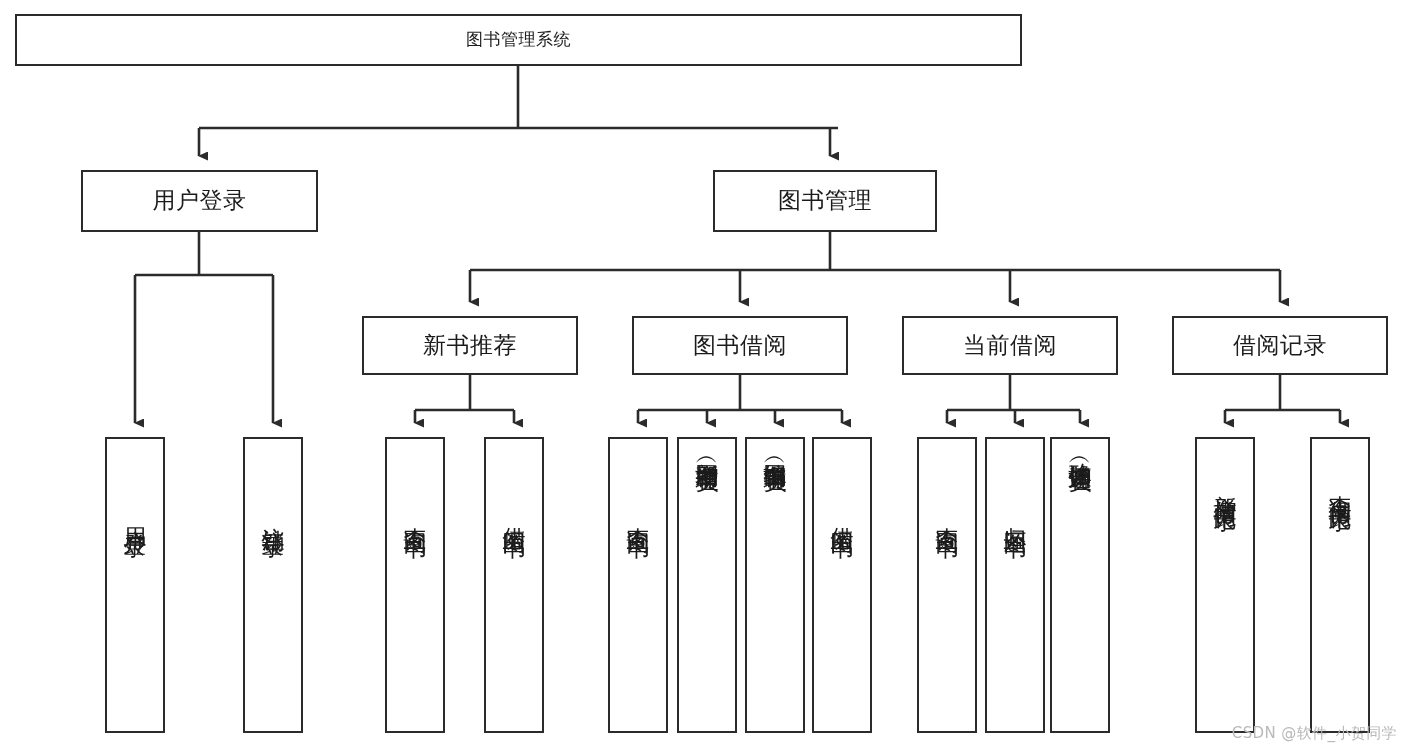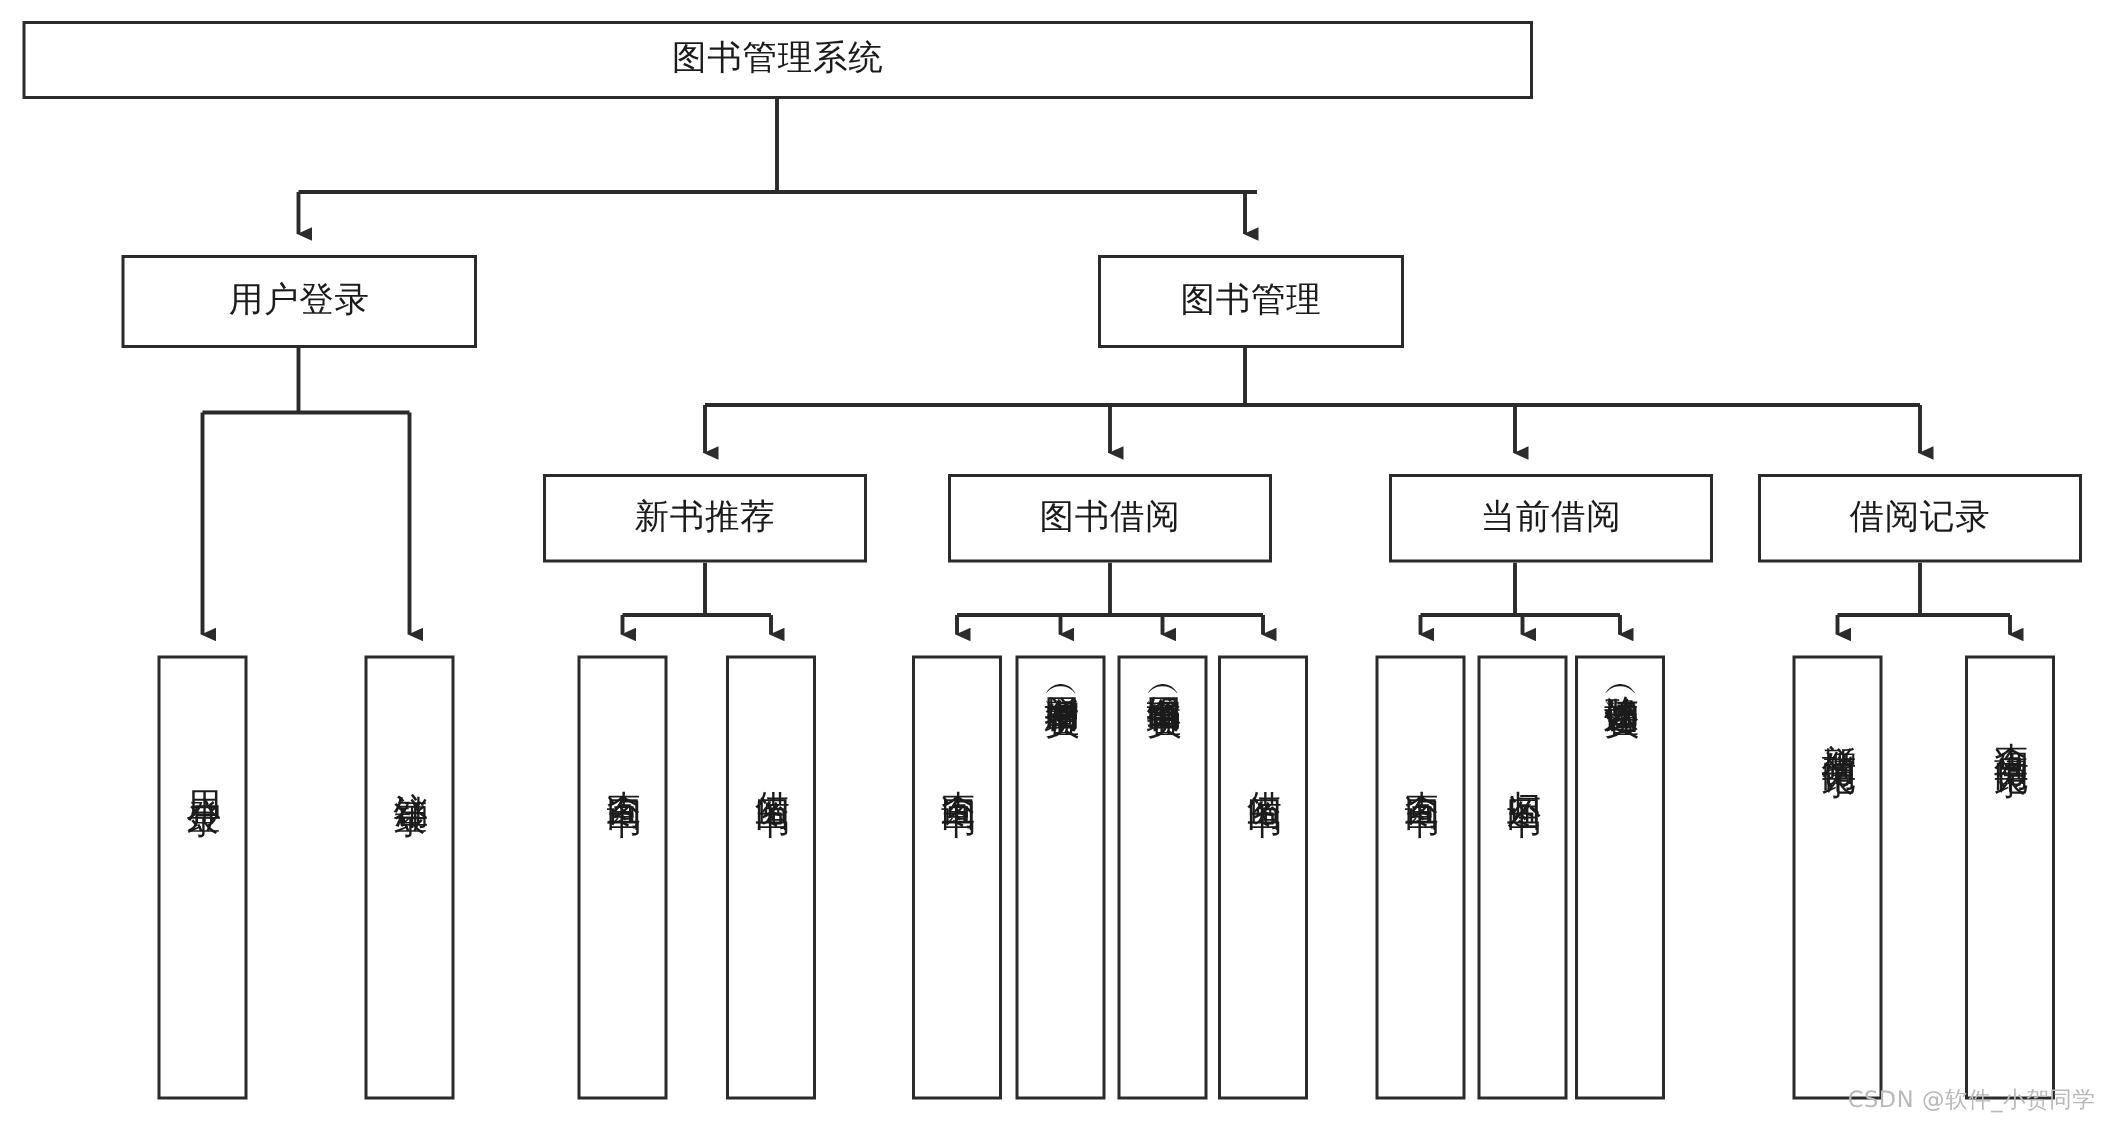--- a/index.html
+++ b/index.html
@@ -41,21 +41,21 @@
     text-align: center;
     line-height: 1.12;
     white-space: pre;
   }
   
   .node.horiz .node-label {
     font-size: 23px;
     letter-spacing: 0.5px;
   }
   .node.root .node-label {
-    font-size: 23px;
+    font-size: 17px;
   }
   
   .node.vert {
     align-items: flex-start;
     justify-content: center;
     padding-top: 6px;
   }
   .node.vert .node-label {
     writing-mode: vertical-rl;
     text-orientation: upright;
@@ -132,31 +132,31 @@
     </g>
   </svg>
 
   <div class="node root horiz" style="left:15px; top:14px; width:1007px; height:52px;">
     <span class="node-label">图书管理系统</span>
   </div>
 
   <div class="node horiz" style="left:81px; top:170px; width:237px; height:62px;">
     <span class="node-label">用户登录</span>
   </div>
-  <div class="node horiz" style="left:732px; top:170px; width:204px; height:62px;">
+  <div class="node horiz" style="left:713px; top:170px; width:224px; height:62px;">
     <span class="node-label">图书管理</span>
   </div>
 
   <div class="node horiz" style="left:632px; top:316px; width:216px; height:59px;">
     <span class="node-label">图书借阅</span>
   </div>
   <div class="node horiz" style="left:362px; top:316px; width:216px; height:59px;">
     <span class="node-label">新书推荐</span>
   </div>
-  <div class="node horiz" style="left:902px; top:316px; width:216px; height:59px;margin-left:24px;">
+  <div class="node horiz" style="left:902px; top:316px; width:216px; height:59px;">
     <span class="node-label">当前借阅</span>
   </div>
   <div class="node horiz" style="left:1172px; top:316px; width:216px; height:59px;">
     <span class="node-label">借阅记录</span>
   </div>
 
   <div class="node vert" style="left:105px; top:437px; width:60px; height:296px; padding-top:70px;">
     <span class="node-label">用户登录</span>
   </div>
   <div class="node vert" style="left:243px; top:437px; width:60px; height:296px; padding-top:70px;">

